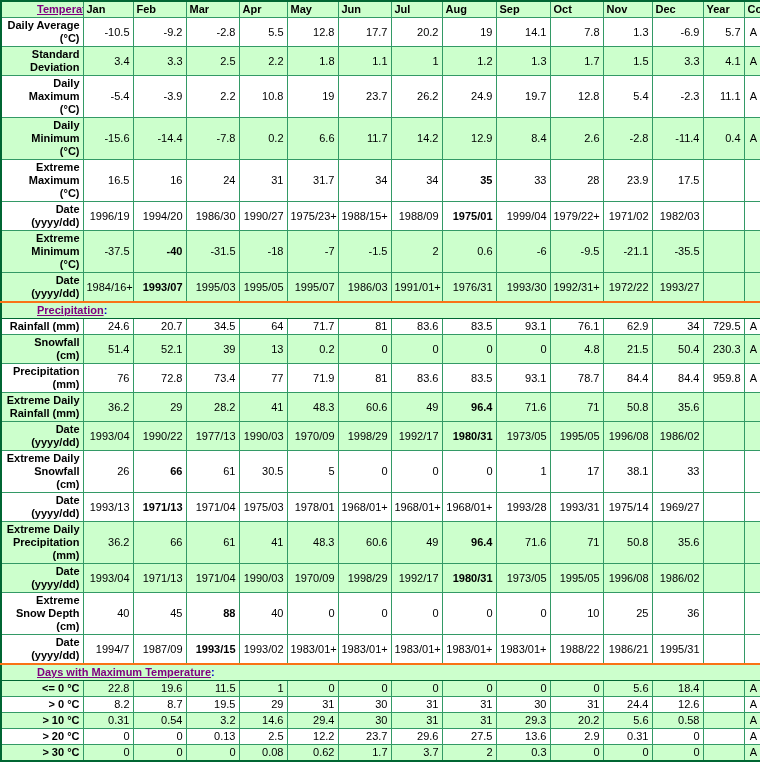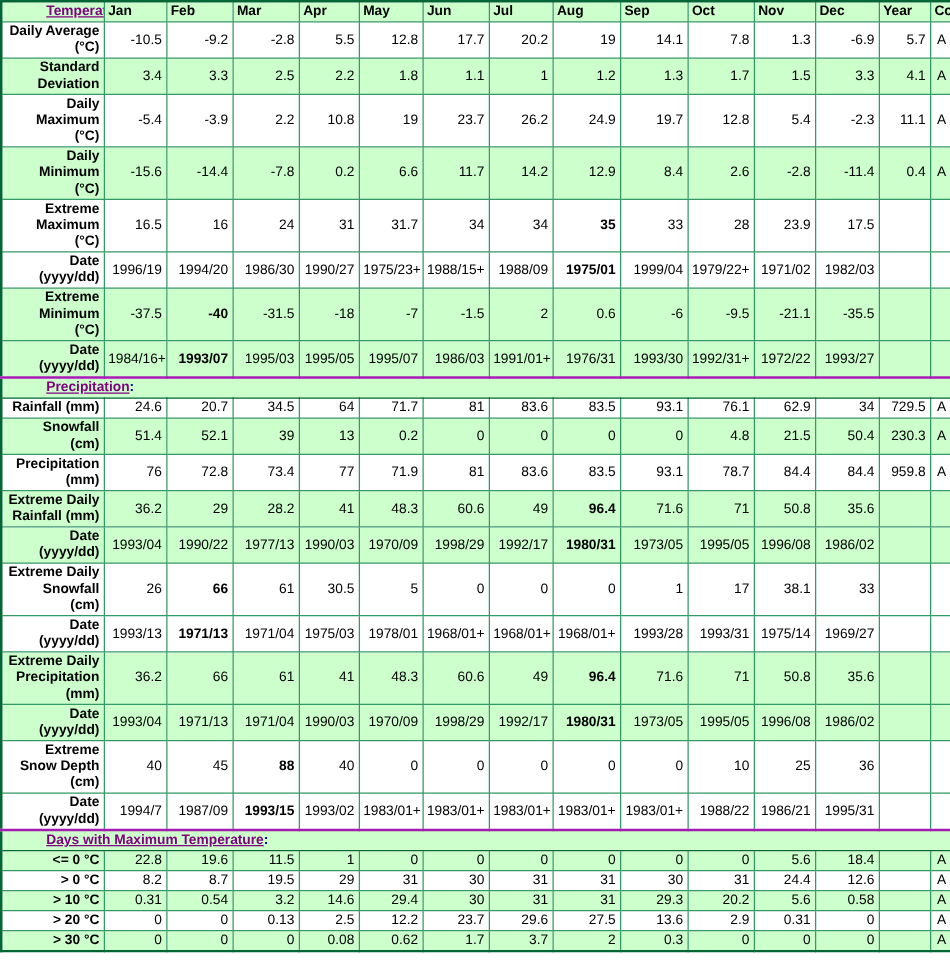--- a/index.html
+++ b/index.html
@@ -15,21 +15,21 @@
     font-size: 11px;
     line-height: 13px;
     padding: 1px 3px;
     overflow: hidden;
     vertical-align: middle;
     color: #000000;
   }
   tr.white td { background: #ffffff; }
   tr.green td { background: #ccffcc; }
   tr.head-row td, tr.section-row td { background: #ccffcc; }
-  tr.section-row td { border-top: 2px solid #a21caf; border-bottom: 1px solid #006633; }
+  tr.section-row td { border-top: 2px solid #f97316; border-bottom: 1px solid #006633; }
   td.corner, td.section-cell { text-align: left; white-space: nowrap; }
   .sec-link {
     color: #800080;
     font-weight: bold;
     text-decoration: underline;
     cursor: pointer;
     margin-left: 32px;
   }
   .colon { color: #0000cc; font-weight: bold; }
   td.col-head {

